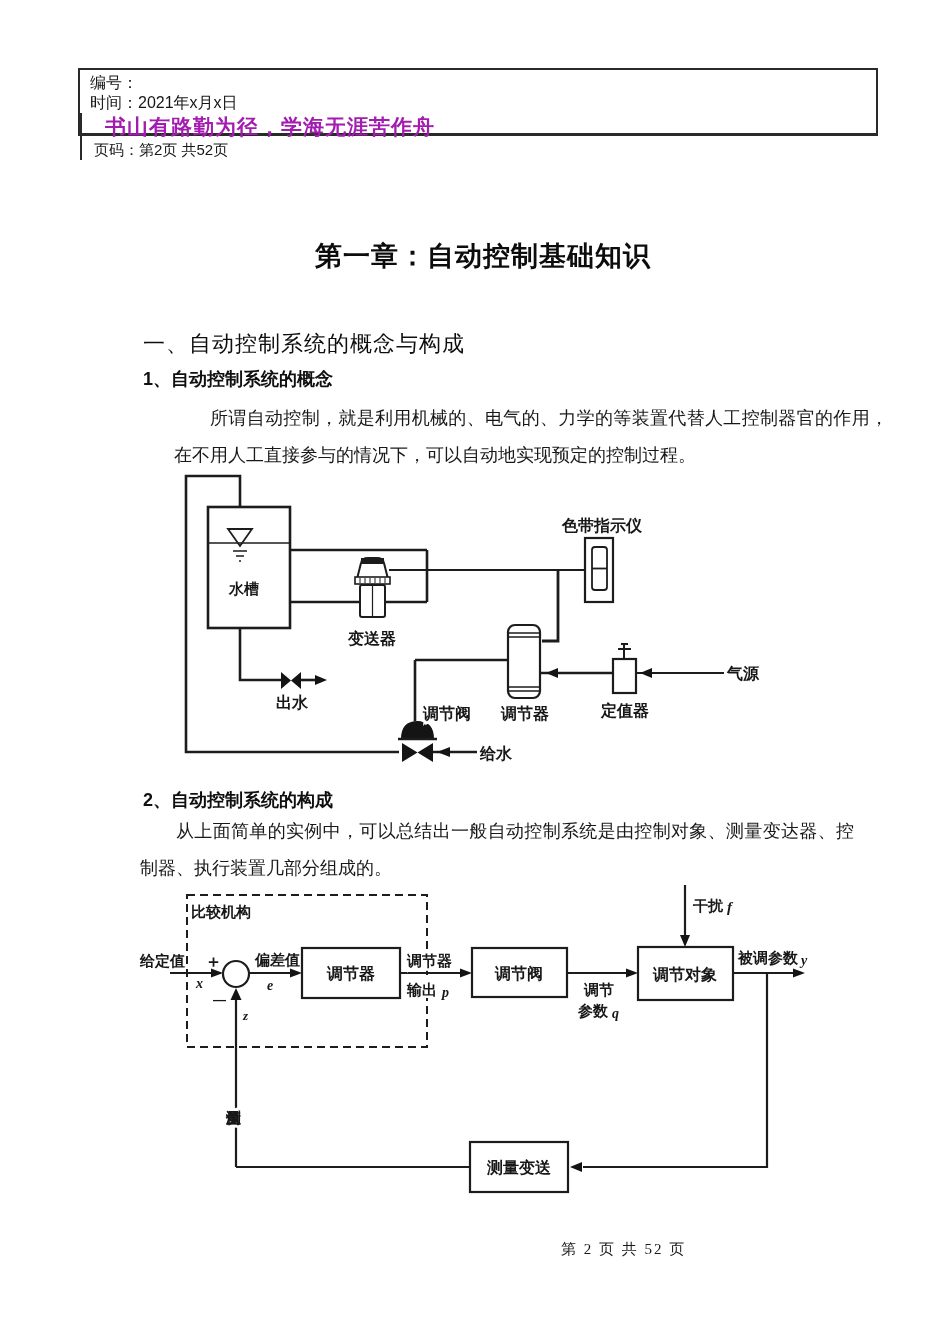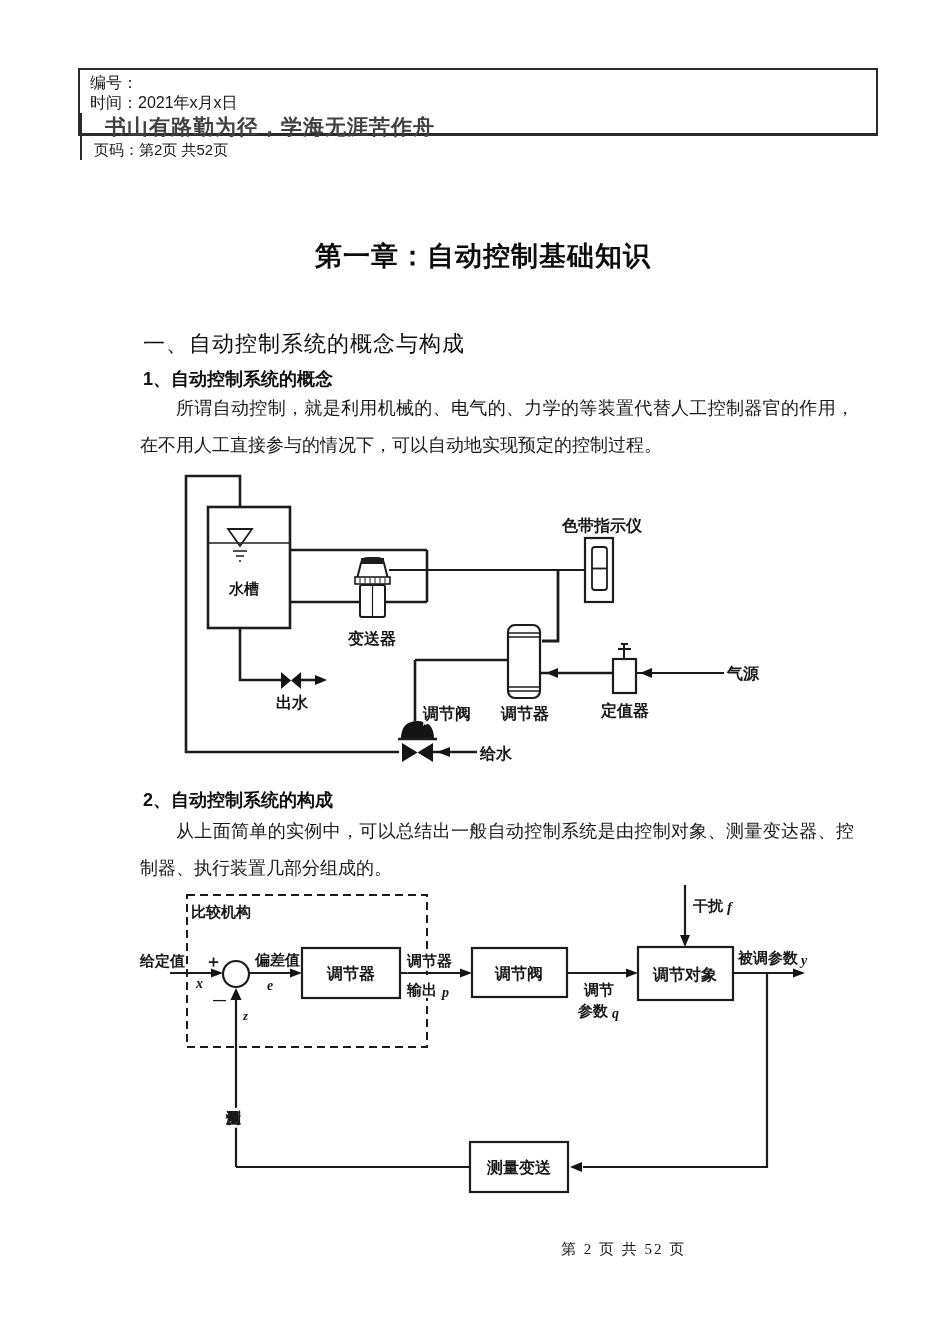--- a/index.html
+++ b/index.html
@@ -12,21 +12,21 @@
   
   .hdr{
     left:78px;top:68px;width:796px;height:63px;
     border:2px solid #2a2a2a;border-bottom-width:3px;
     display:flex;flex-direction:column;
     font-family:"Liberation Sans","DejaVu Sans",sans-serif;
   }
   .hdr-cell{box-sizing:border-box;height:100%;}
   .hdr-left{width:205px;padding:3px 4px 0 10px;font-size:16px;line-height:20px;color:#161616;}
   .hdr-mid{width:378px;border-left:2px solid #2a2a2a;display:flex;align-items:center;justify-content:center;}
-  .hdr-motto{font-size:21px;font-weight:bold;color:#404040;letter-spacing:1px;}
+  .hdr-motto{font-size:21px;font-weight:bold;color:#a21caf;letter-spacing:1px;}
   .hdr-right{flex:1;border-left:2px solid #2a2a2a;display:flex;align-items:center;padding-left:12px;font-size:15px;color:#161616;}
   
   .doc-title{
     left:0;top:238px;width:950px;text-align:center;
     font-family:"Liberation Sans","DejaVu Sans",sans-serif;
     font-size:27px;font-weight:bold;color:#0c0c0c;letter-spacing:1px;padding-left:8px;
   }
   .h1{
     left:143px;top:329px;width:720px;
     font-family:"Liberation Sans","DejaVu Sans",sans-serif;
@@ -34,21 +34,21 @@
   }
   .h2{
     left:143px;top:367px;width:720px;
     font-family:"Liberation Sans","DejaVu Sans",sans-serif;
     font-size:18px;font-weight:bold;color:#101010;
   }
   .para{
     left:140px;width:714px;font-size:18px;line-height:37px;
     text-align:justify;text-indent:2em;color:#181818;
   }
-  .para1{top:390px;}
+  .para1{top:400px;margin-left:34px;}
   .h2b{top:788px;}
   .para2{top:813px;}
   .footer{
     left:561px;top:1240px;font-size:15px;color:#1a1a1a;letter-spacing:2px;
     font-family:"Liberation Serif","DejaVu Serif",serif;
   }
   
   svg{overflow:visible;display:block;}
   svg text{
     font-family:"Liberation Sans","DejaVu Sans",sans-serif;

